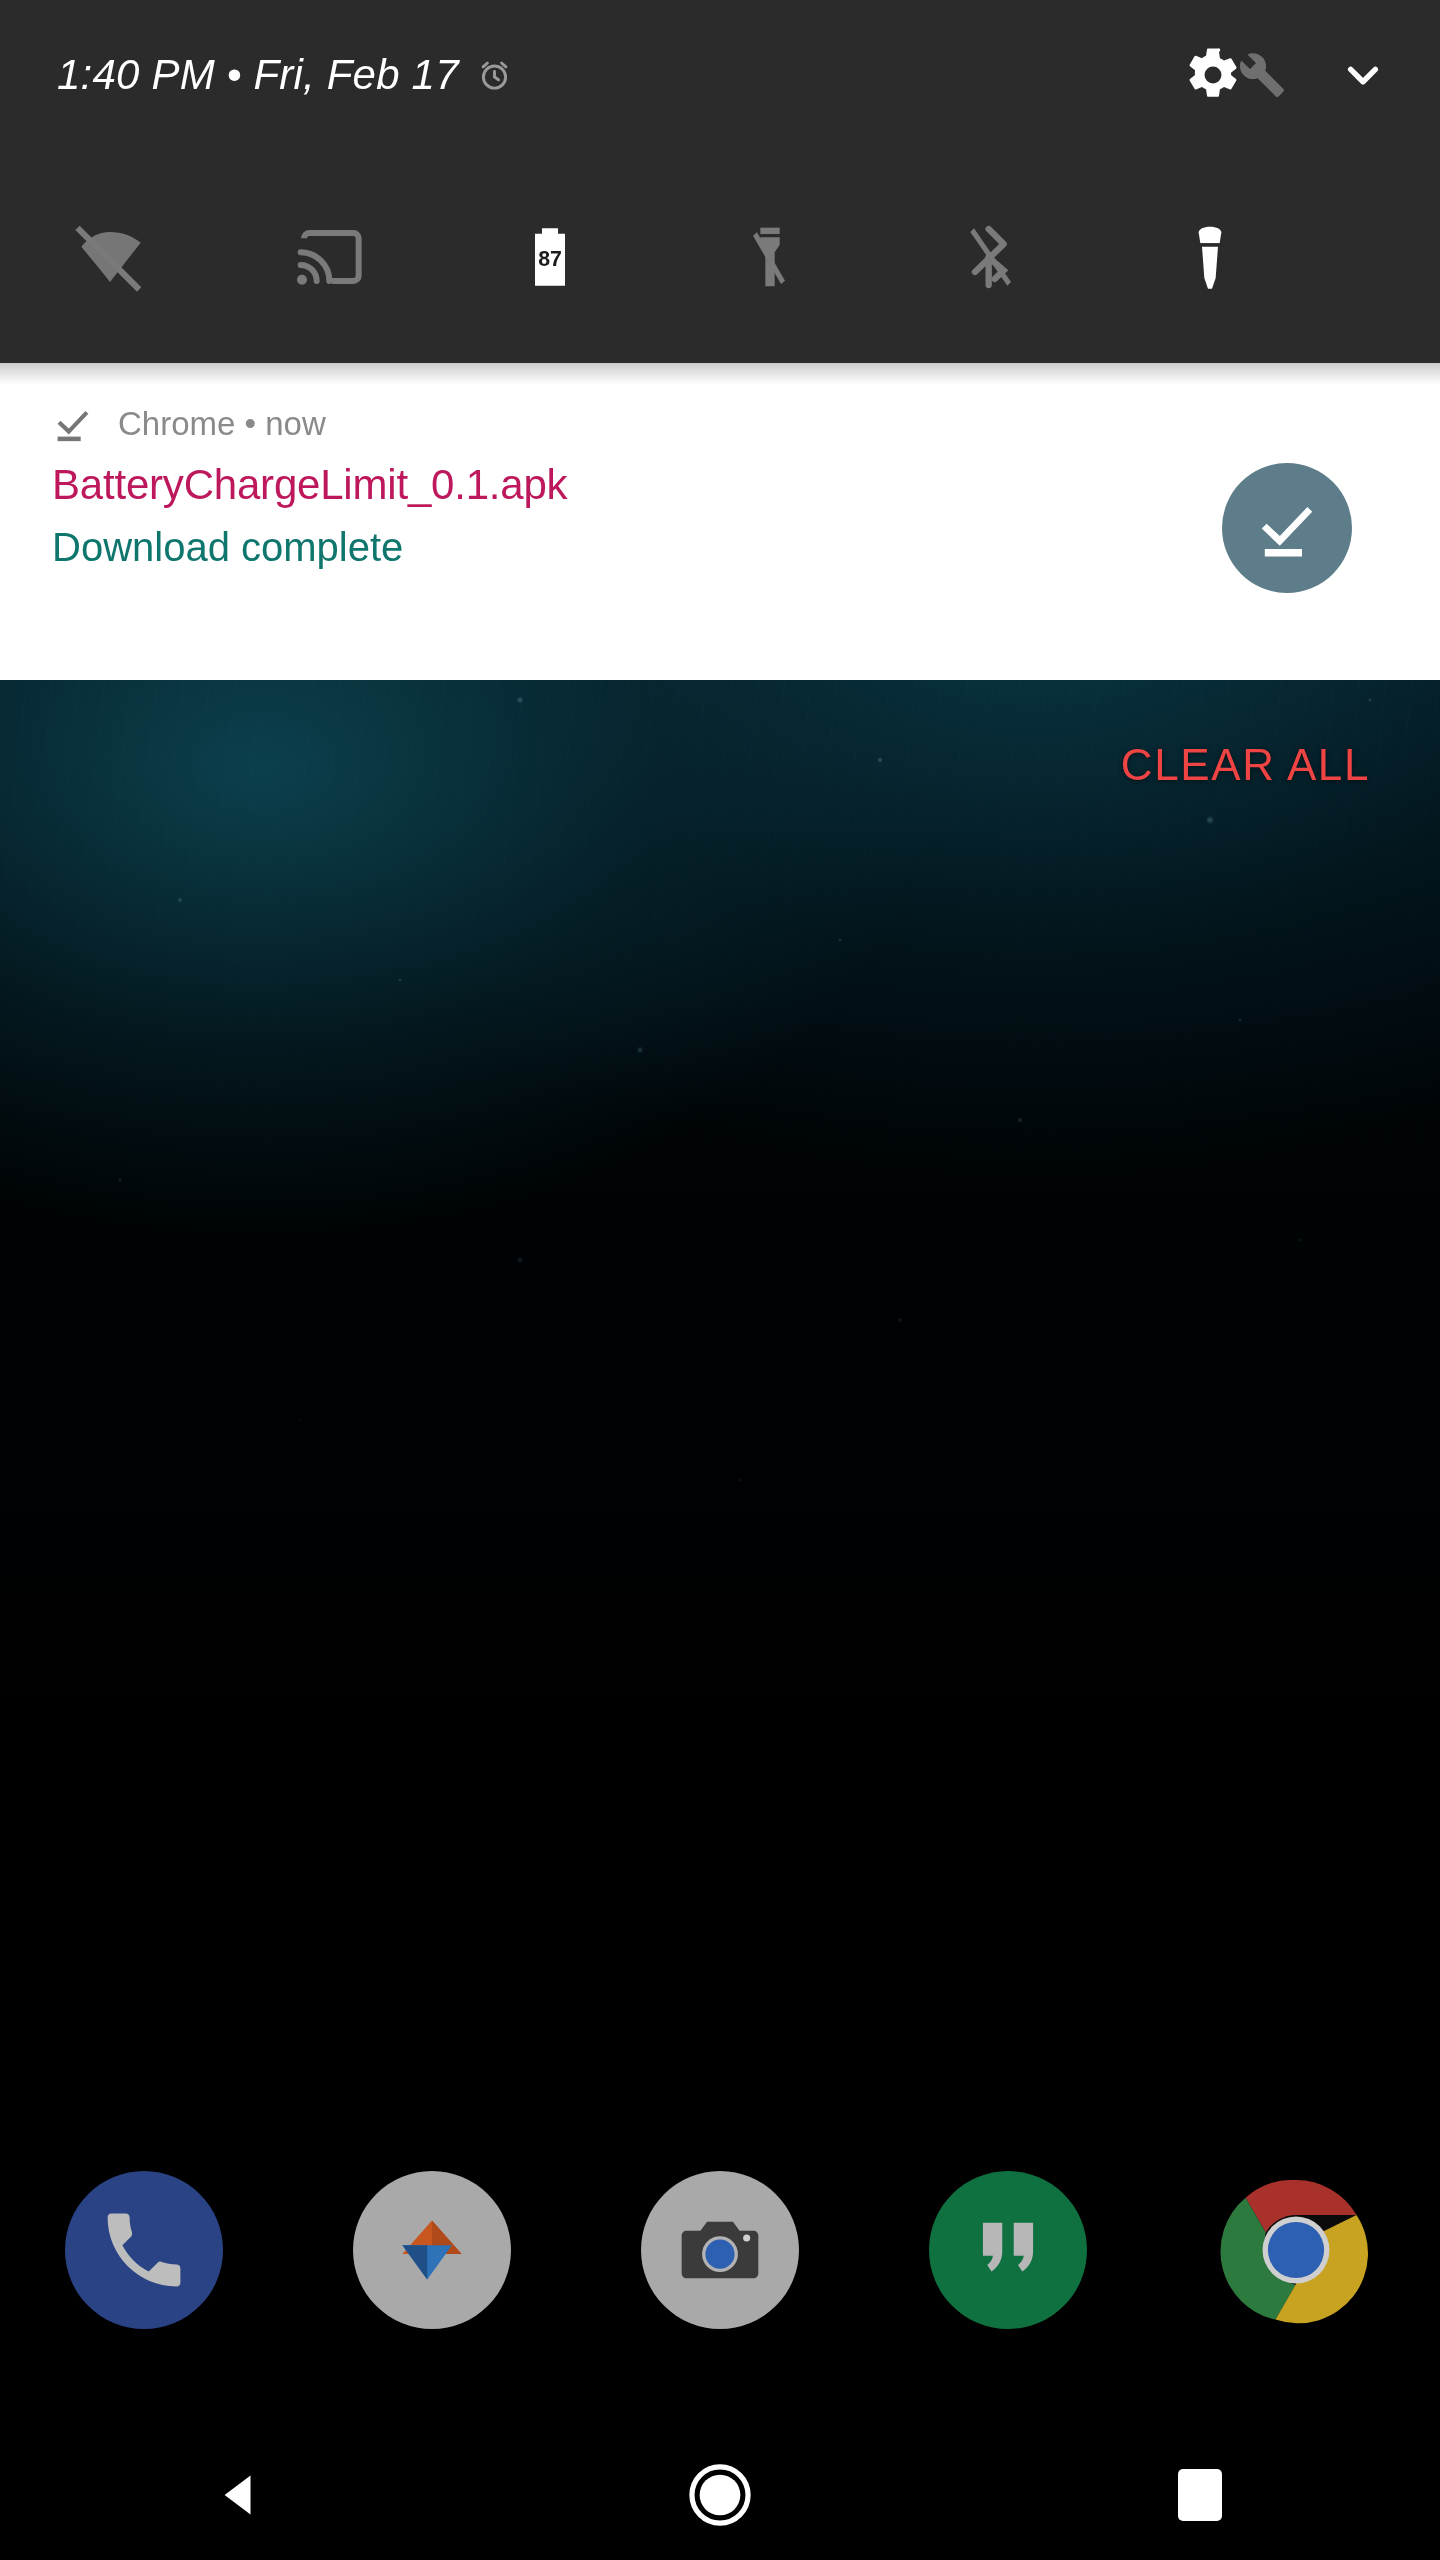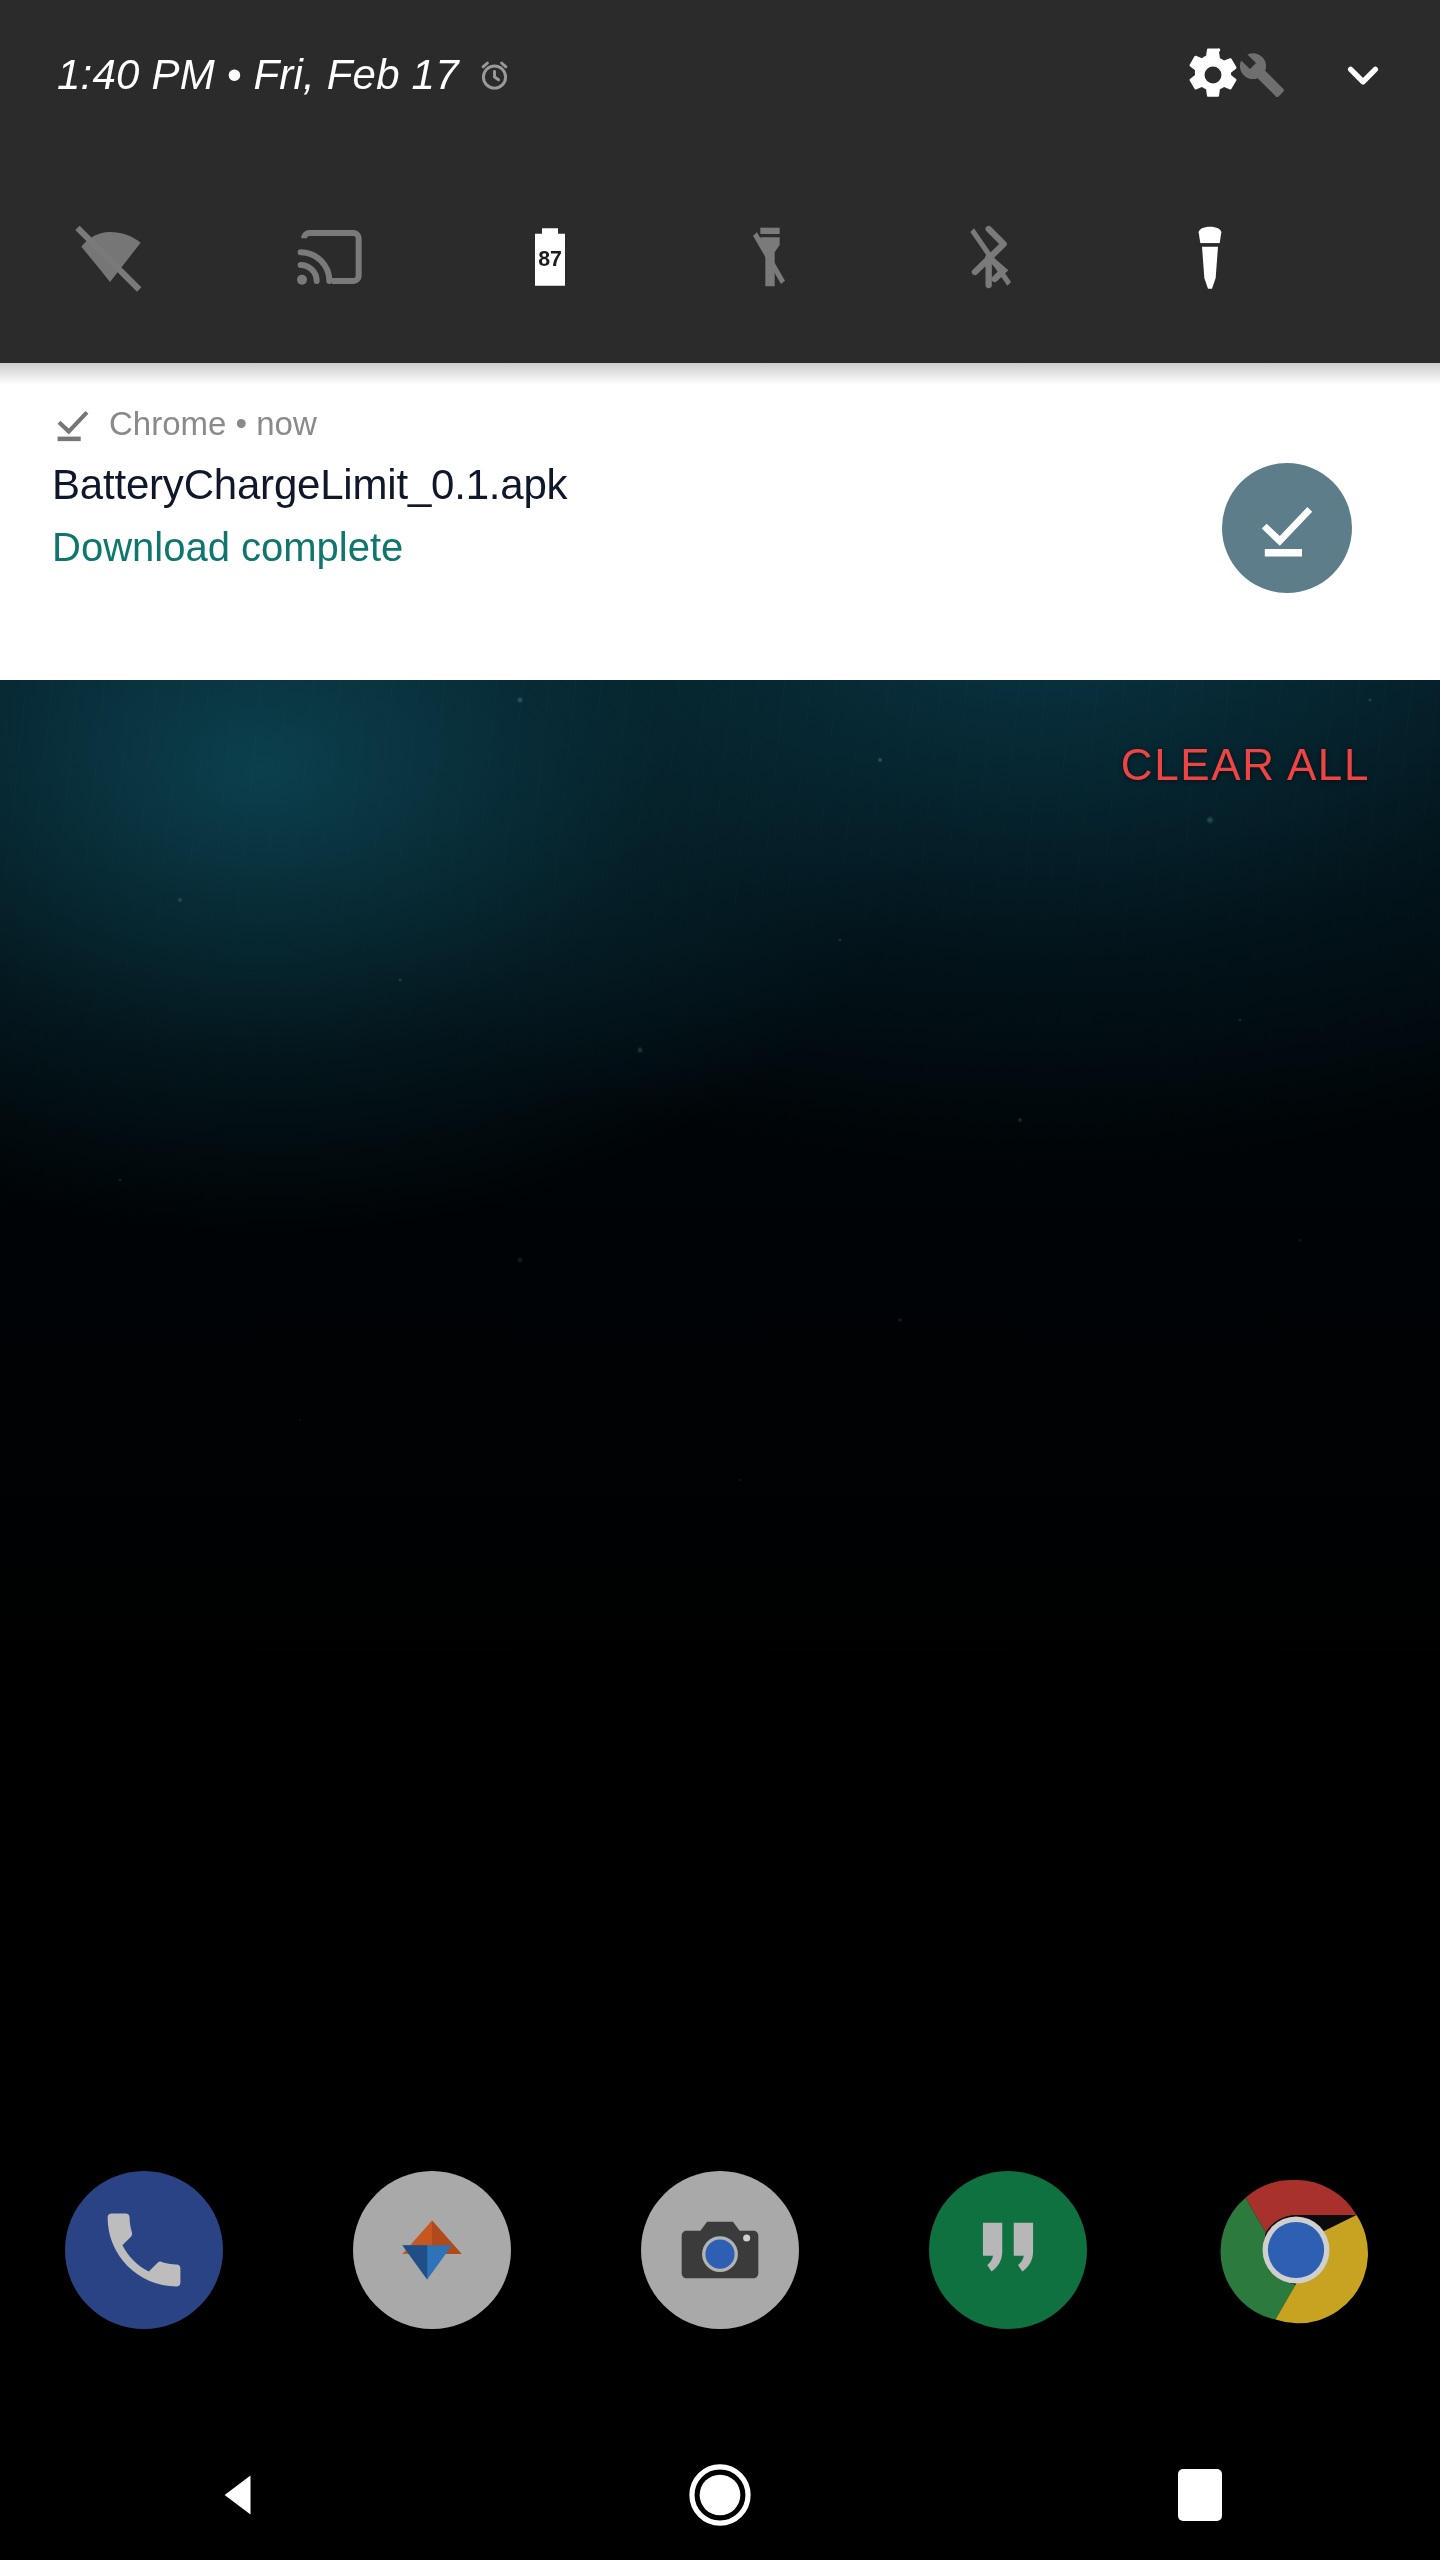--- a/index.html
+++ b/index.html
@@ -180,29 +180,29 @@
     z-index: 9;
   }
   #notif-header {
     position: absolute;
     left: 52px; top: 40px;
     display: flex;
     align-items: center;
   }
   #notif-small-icon { width: 42px; height: 42px; display: block; }
   #notif-app-line {
-    margin-left: 15px;
+    margin-left: 24px;
     color: #8a8a8a;
     font-size: 33px;
     white-space: nowrap;
   }
   #notif-title {
     position: absolute;
     left: 52px; top: 98px;
-    color: #0f172a;
+    color: #be185d;
     font-size: 42px;
     letter-spacing: -0.2px;
     white-space: nowrap;
     text-align: center;
   }
   #notif-text {
     position: absolute;
     left: 52px; top: 162px;
     color: #0f766e;
     font-size: 40px;

